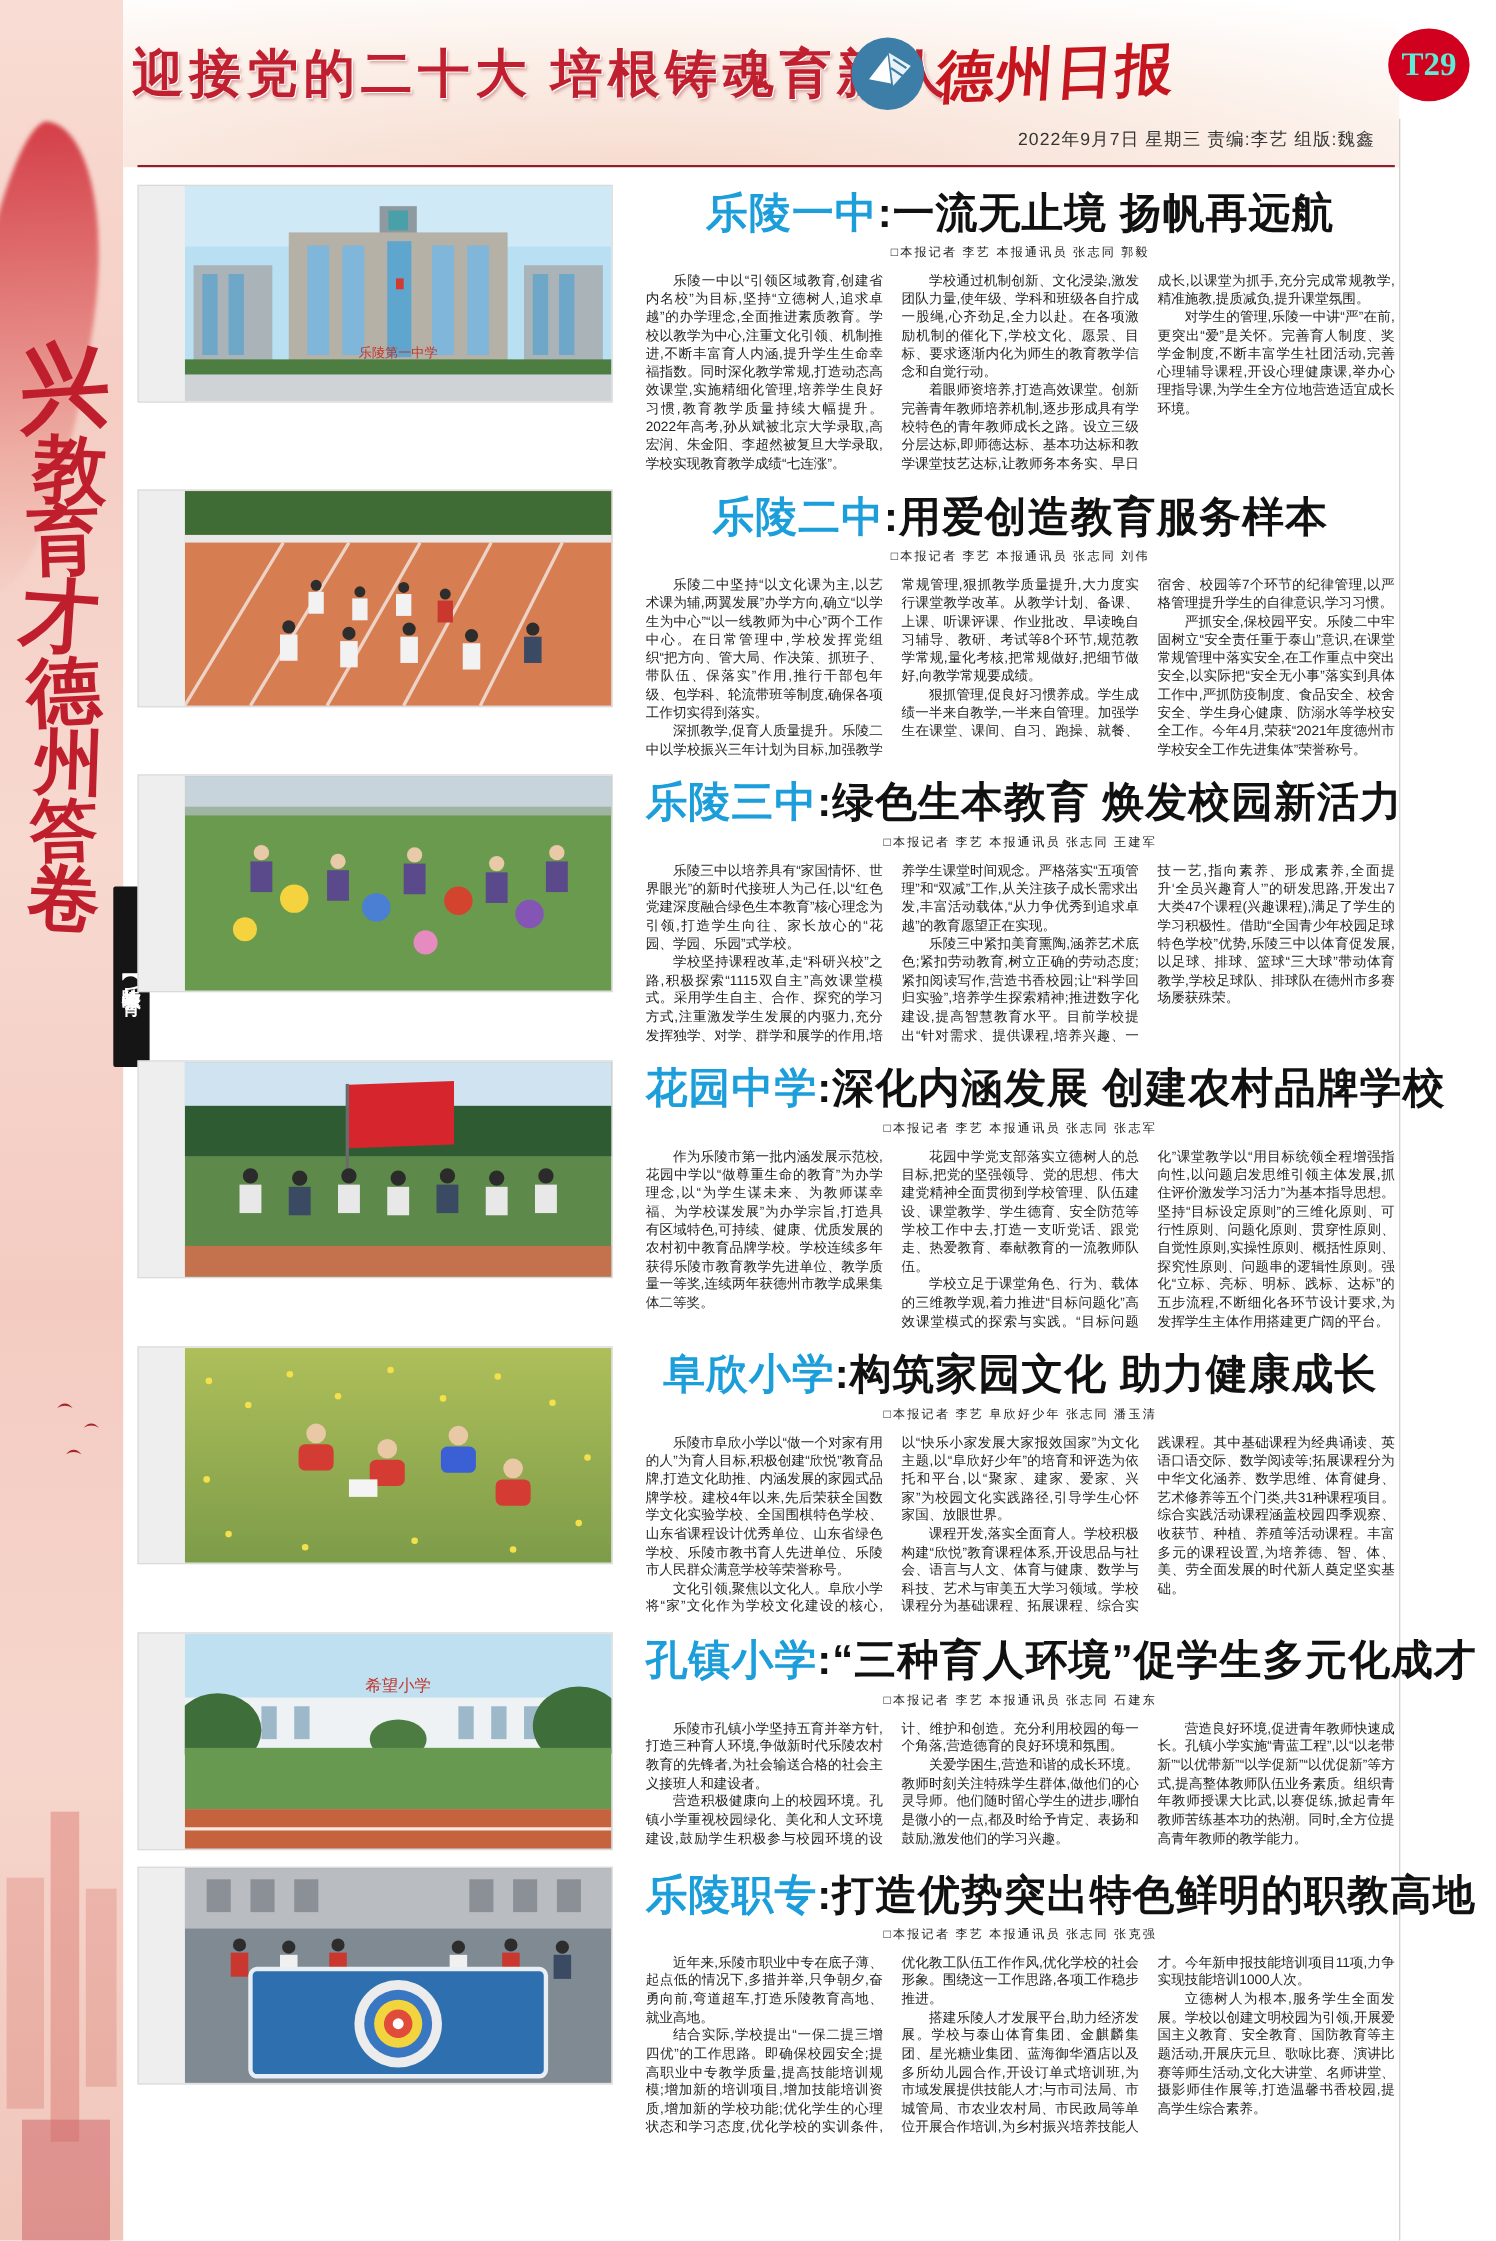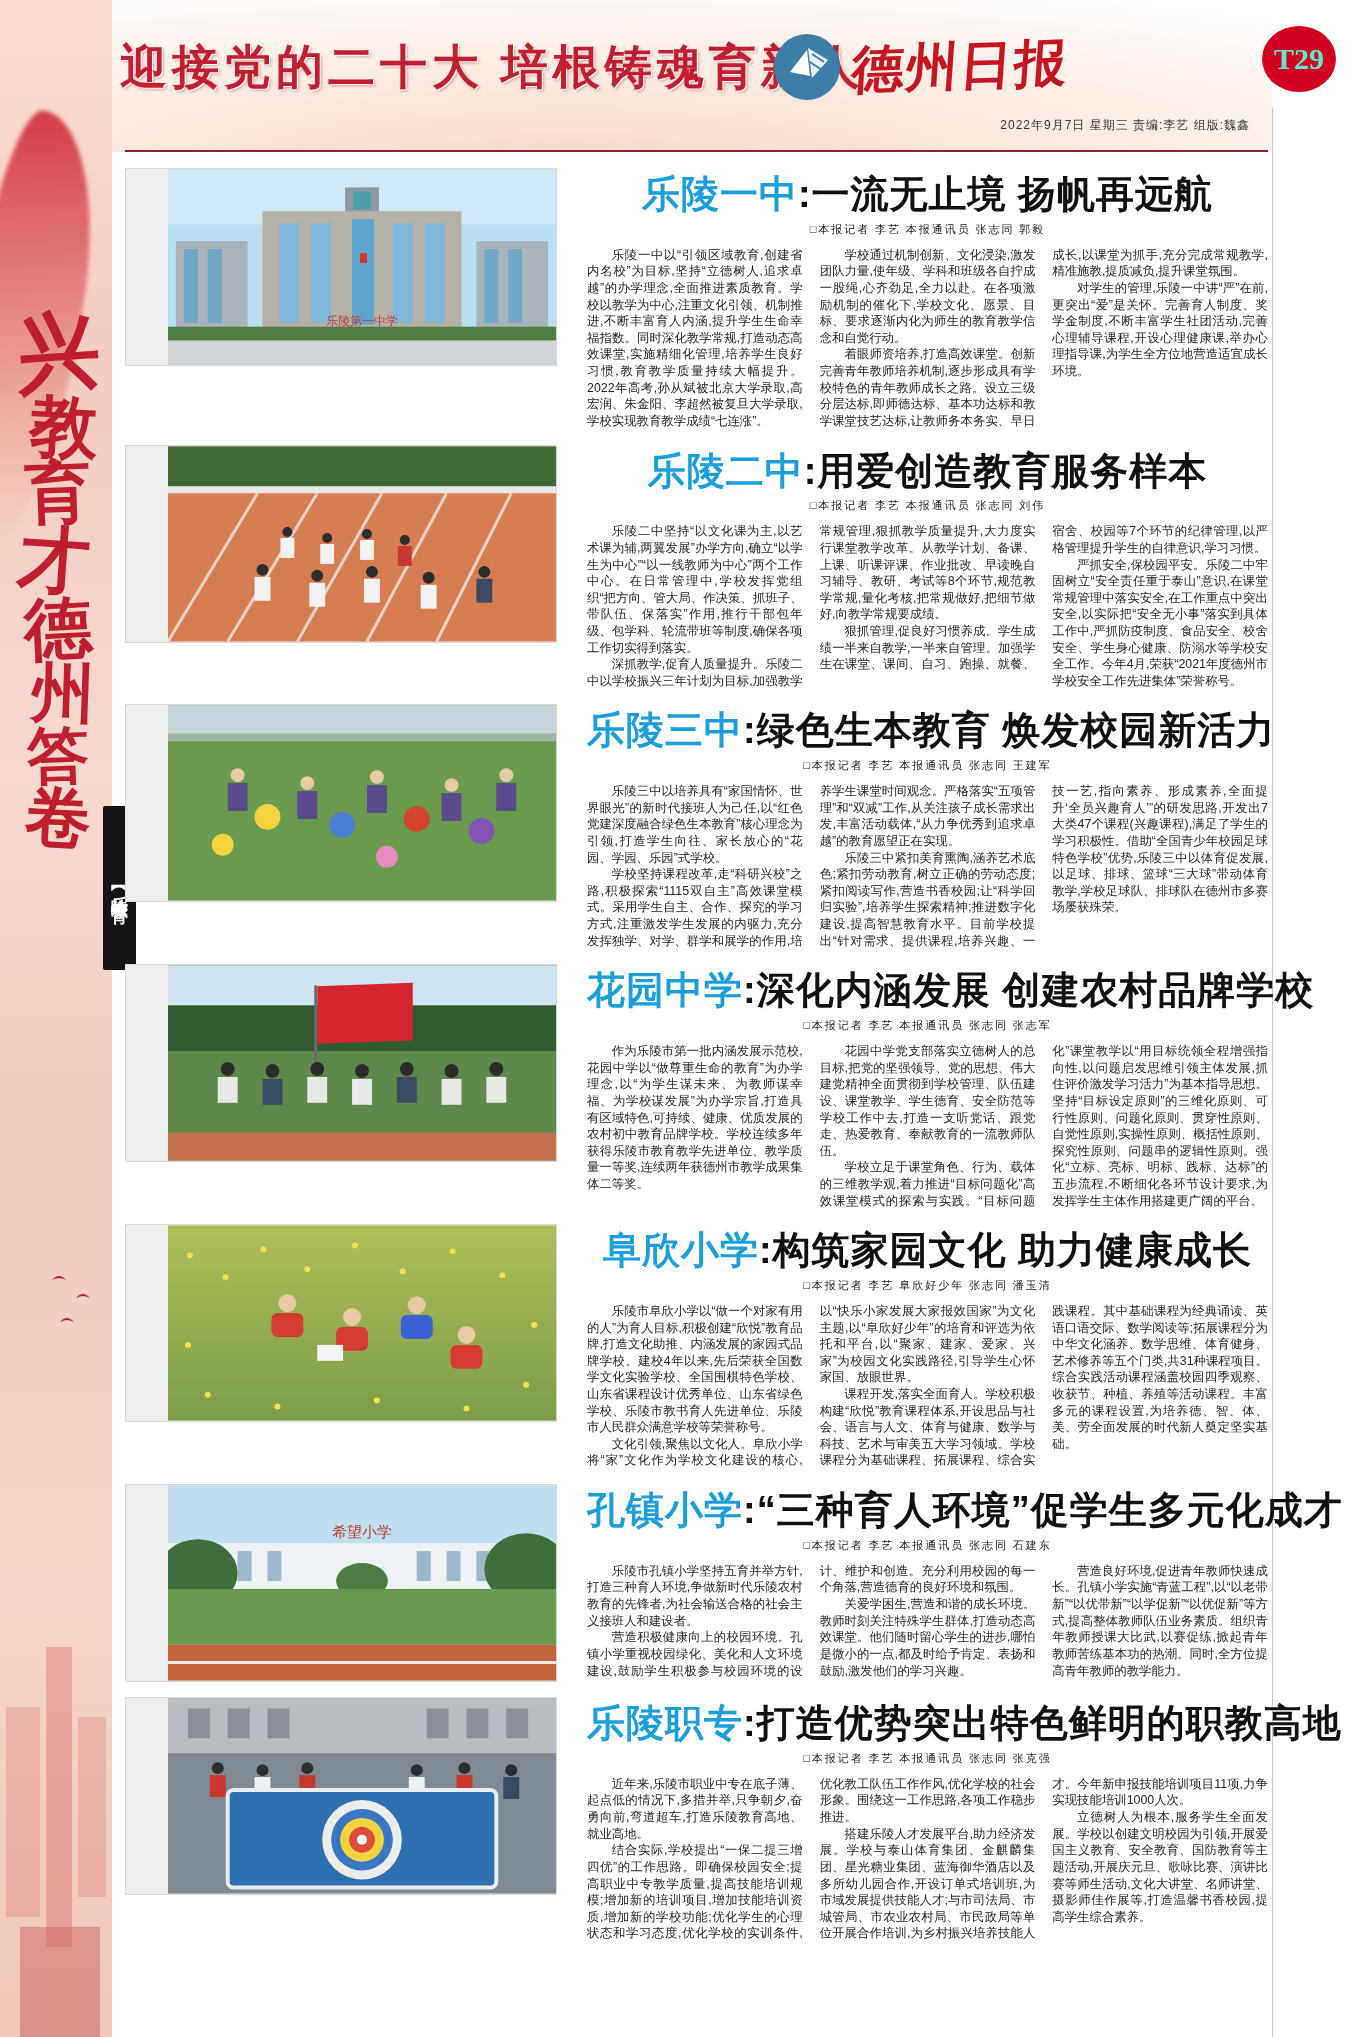--- a/index.html
+++ b/index.html
@@ -41,21 +41,21 @@
   .banner-title{position:absolute;left:120px;top:36px;font-family:"Liberation Serif",serif;
     font-weight:700;font-size:47px;letter-spacing:5px;color:#c01f2f;
     text-shadow:1px 1px 0 #fff,2px 2px 3px rgba(150,20,30,.35);}
   .masthead{position:absolute;left:772px;top:32px;display:flex;align-items:center;gap:10px;}
   .logo-circle{width:70px;height:70px;}
   .masthead-name{font-family:"Liberation Serif",serif;font-weight:700;font-size:52px;color:#c5161f;
     transform:skewX(-6deg) rotate(-2deg);letter-spacing:2px;}
   .page-badge{position:absolute;left:1262px;top:26px;width:74px;height:66px;background:#d1001f;
     border-radius:50%;display:flex;align-items:center;justify-content:center;color:#5eead4;
     font-family:"Liberation Serif",serif;font-weight:700;font-size:30px;}
-  .date-line{position:absolute;right:110px;top:117px;font-size:12px;color:#333;letter-spacing:1px;}
+  .date-line{position:absolute;right:110px;top:117px;font-size:16px;color:#333;letter-spacing:1px;}
   .header-rule{position:absolute;left:125px;top:150px;width:1143px;height:2px;background:#8d1f2c;}
   .right-rule{position:absolute;left:1272px;top:108px;bottom:0;width:1px;background:#c9c9c9;}
 
   
   .content{position:absolute;left:125px;top:168px;width:1143px;}
   .article{display:flex;gap:30px;margin-bottom:15px;}
   .photo{flex:0 0 388px;height:196px;border:1px solid #d8d8d8;overflow:hidden;background:#eee;padding-left:42px;}
   .photo svg{display:block;width:100%;height:100%;}
   .atext{flex:1;min-width:0;}
   .headline{margin:6px 0 4px;text-align:center;font-size:38px;line-height:1.1;font-weight:700;
@@ -340,21 +340,21 @@
           <rect y="160" width="390" height="36" fill="#c4633e"></rect>
           <path d="M0 178 H390" stroke="#f2e9e2" stroke-width="3"></path>
         </svg>
       </div>
       <div class="atext">
         <h2 class="headline"><span class="school">孔镇小学</span><span class="colon">:</span><span class="rest">“三种育人环境”促学生多元化成才</span></h2>
         <div class="byline">□本报记者 李艺 本报通讯员 张志同 石建东</div>
         <div class="body3col">
             <p>乐陵市孔镇小学坚持五育并举方针,打造三种育人环境,争做新时代乐陵农村教育的先锋者,为社会输送合格的社会主义接班人和建设者。</p>
             <p>营造积极健康向上的校园环境。孔镇小学重视校园绿化、美化和人文环境建设,鼓励学生积极参与校园环境的设计、维护和创造。充分利用校园的每一个角落,营造德育的良好环境和氛围。</p>
-            <p>关爱学困生,营造和谐的成长环境。教师时刻关注特殊学生群体,打造动态高效课堂。他们随时留心学生的进步,哪怕是微小的一点,都及时给予肯定、表扬和鼓励,激发他们的学习兴趣。</p>
+            <p>关爱学困生,营造和谐的成长环境。教师时刻关注特殊学生群体,做他们的心灵导师。他们随时留心学生的进步,哪怕是微小的一点,都及时给予肯定、表扬和鼓励,激发他们的学习兴趣。</p>
             <p>营造良好环境,促进青年教师快速成长。孔镇小学实施“青蓝工程”,以“以老带新”“以优带新”“以学促新”“以优促新”等方式,提高整体教师队伍业务素质。组织青年教师授课大比武,以赛促练,掀起青年教师苦练基本功的热潮。同时,全方位提高青年教师的教学能力。</p>
           </div>
       </div>
     </section>
 
     <section class="article">
       <div class="photo">
         <svg viewBox="0 0 390 196">
           <rect width="390" height="196" fill="#7f8a92"></rect>
           <rect width="390" height="55" fill="#b9bdc2"></rect>

